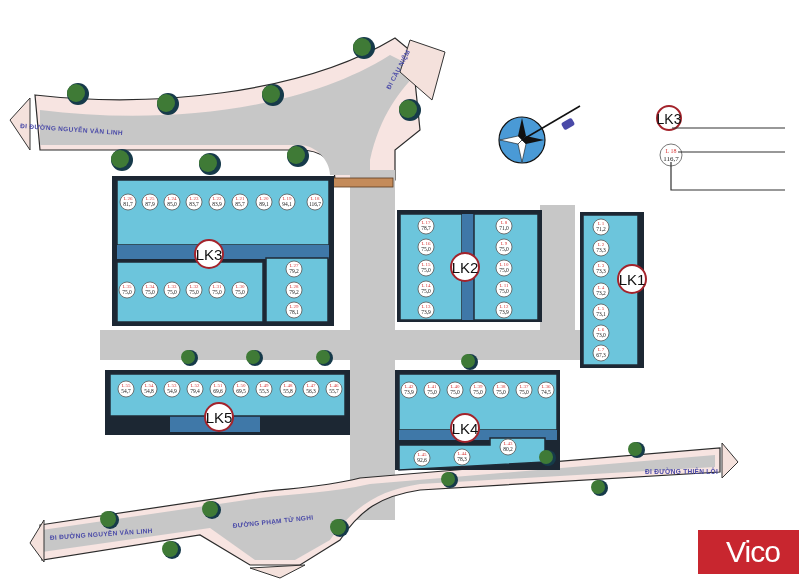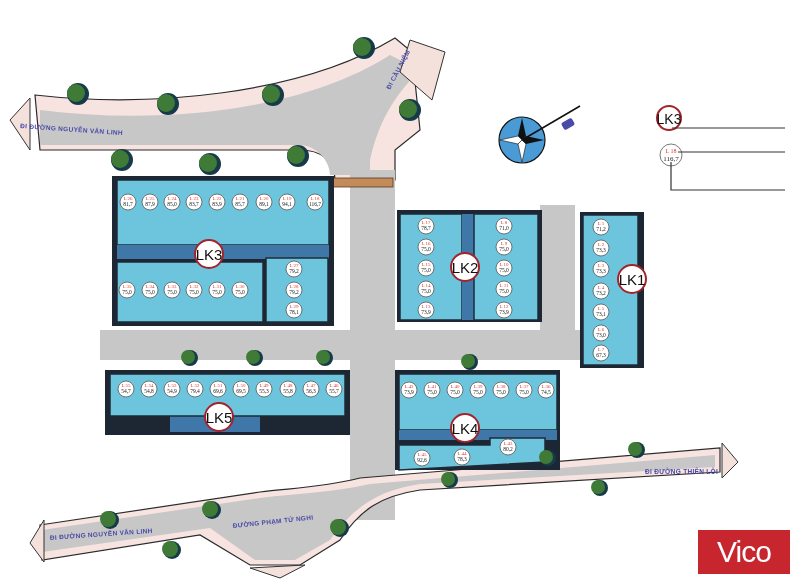--- a/index.html
+++ b/index.html
@@ -14,21 +14,21 @@
   .lot-id { fill: #d93a3a; font-size: 5px; font-family: "Liberation Serif", serif; text-anchor: middle; }
   .lot-area { fill: #222; font-size: 5.5px; font-family: "Liberation Serif", serif; text-anchor: middle; }
   .lk-circle { fill: #ffffff; stroke: #a3232b; stroke-width: 2; }
   .lk-text { fill: #111; font-size: 15px; font-family: "Liberation Sans", sans-serif; text-anchor: middle; }
   .road-label { fill: #4a4aa8; font-size: 6.5px; font-weight: bold; font-family: "Liberation Sans", sans-serif; letter-spacing: 0.3px; }
   .tree-dark { fill: #163a4a; }
   .tree { fill: #3f7a36; }
   .arrow { fill: #f4e1dc; stroke: #333; stroke-width: 1; }
   .legend-line { stroke: #333; stroke-width: 1.2; fill: none; }
   .bridge { fill: #c48b5a; stroke: #5a3a20; stroke-width: 0.8; }
-  #logo { position: absolute; left: 698px; top: 530px; width: 92px; height: 44px; background: #c8262f; color: #fff; display: flex; align-items: center; justify-content: center; font-size: 30px; font-family: "Liberation Sans", sans-serif; letter-spacing: -1px; }
+  #logo { position: absolute; left: 698px; top: 530px; width: 92px; height: 44px; background: #c8262f; color: #fff; display: flex; align-items: center; justify-content: center; font-size: 30px; font-family: "Liberation Sans", sans-serif; letter-spacing: -1px; padding-left: 9px; }
 </style>
 </head>
 <body>
 
 <svg class="map" viewBox="0 0 800 586" xmlns="http://www.w3.org/2000/svg">
 
   <g>
     <path class="sidewalk" d="M35,95 C150,108 300,95 395,38 L412,52 L420,130 L395,150 L395,180 L335,180 C335,160 320,150 300,150 L40,150 Z"></path>
     <path class="road" d="M40,110 C160,125 300,112 390,55 L420,70 C400,90 380,115 370,160 L370,175 L330,175 C330,160 315,145 300,145 L40,145 Z"></path>
     <polygon class="arrow" points="10,120 30,98 30,150"></polygon>

